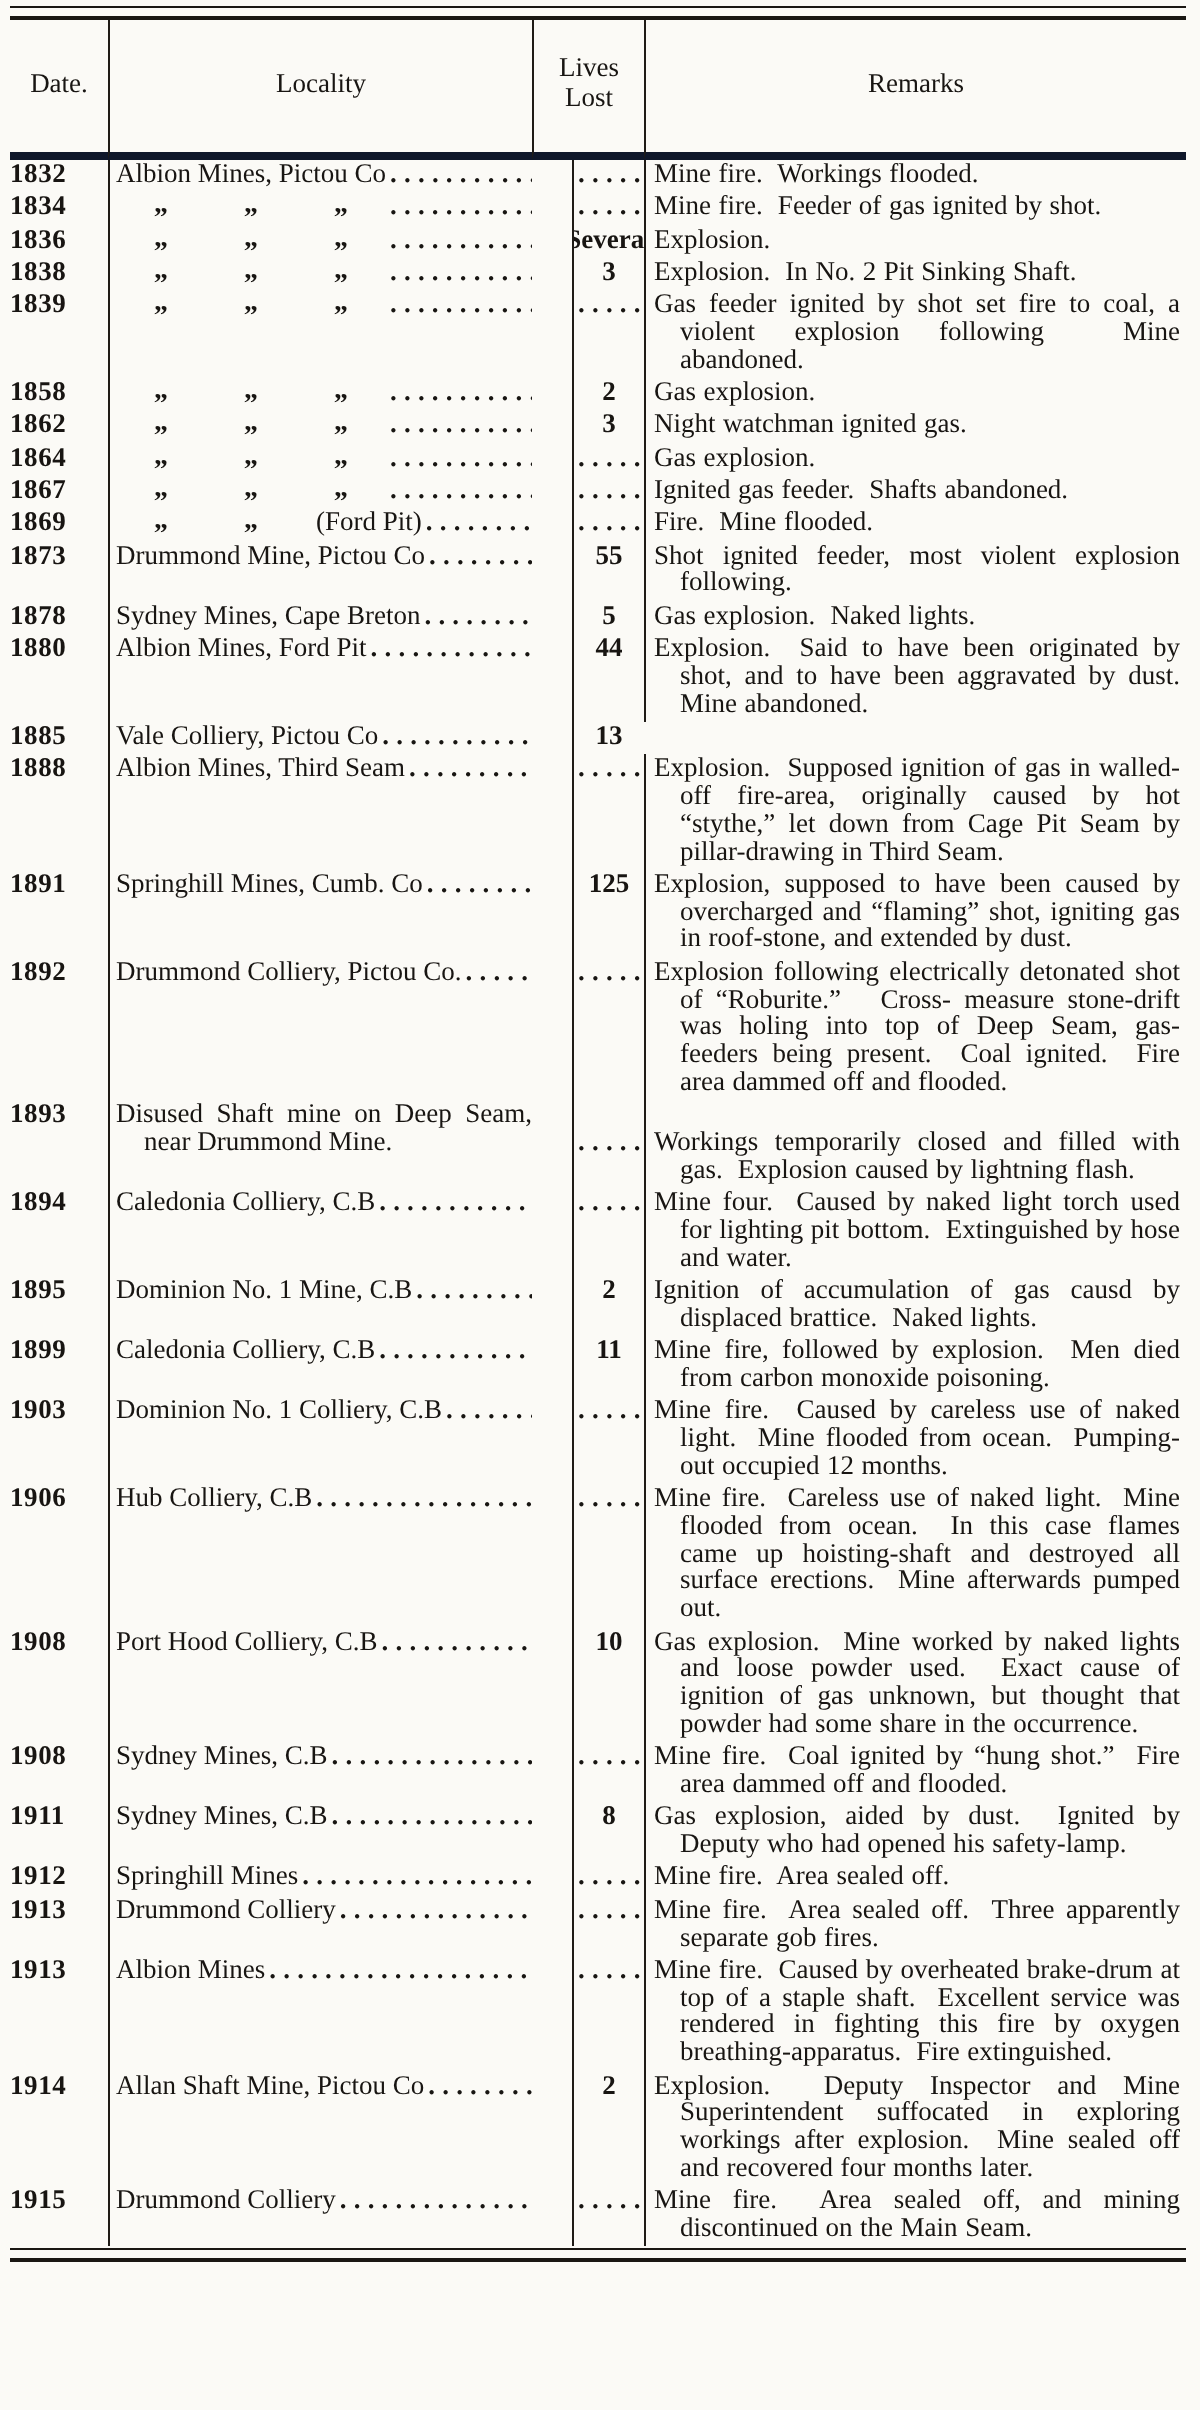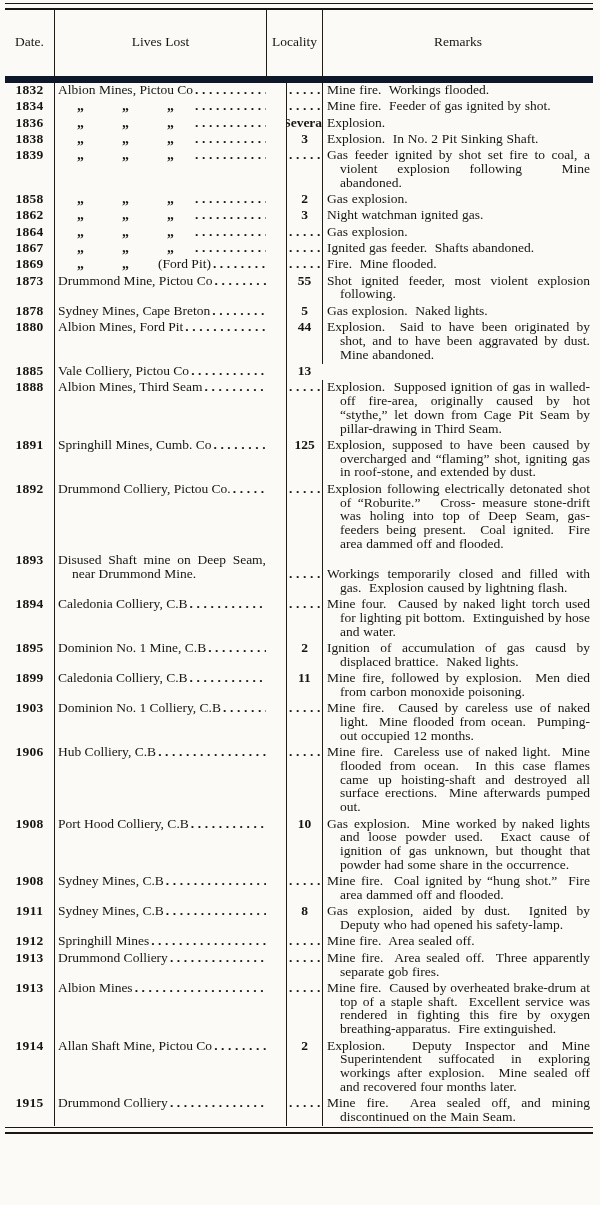--- a/index.html
+++ b/index.html
@@ -8,28 +8,28 @@
     background:#fbfaf6;color:#181512;
     font-family:"Liberation Serif","DejaVu Serif",serif;
   }
   .doc{padding:3px 7px 0 5px;}
   .rule-double{height:4px;border-top:1px solid #1a1713;border-bottom:2.5px solid #1a1713;}
   .rule-double.bottom{margin-top:1px;}
   .grid{display:grid;grid-template-columns:49px 212px 56px 1fr;}
   .bl{border-left:1.6px solid #1f1b16;}
   
   .header-row .cell{
-    border-bottom:7px solid #0f172a;
+    border-bottom:4px solid #0f172a;
     display:flex;align-items:center;justify-content:center;
     text-align:center;min-height:58px;
     font-size:13.5px;line-height:15px;padding:2px 2px 6px 2px;
   }
   
   .row .cell{font-size:13.5px;line-height:13.8px;padding-bottom:2.5px;}
-  .date{text-align:center;font-weight:bold;letter-spacing:0.3px;}
+  .date{text-align:left;font-weight:bold;letter-spacing:0.3px;}
   .loc{overflow:hidden;}
   .loc-inner{display:flex;align-items:center;width:100%;padding-left:3px;box-sizing:border-box;}
   .loc-text{white-space:pre-wrap;text-align:justify;padding-left:14px;text-indent:-14px;}
   .loc-text.after-ditto{margin-left:10px;padding-left:0;text-indent:0;}
   .ditto{display:inline-block;flex:0 0 45px;width:45px;text-align:center;font-weight:bold;font-size:14px;}
   .dotfill{flex:1 1 10px;overflow:hidden;white-space:nowrap;min-width:10px;}
   .dotfill::after{content:"......................................";letter-spacing:3.6px;font-weight:bold;margin-left:2px;}
   .lives{display:flex;align-items:flex-start;justify-content:center;font-weight:bold;overflow:hidden;margin-left:20px;}
   .lives .dotfill{width:100%;}
   .rem{overflow:hidden;}
@@ -37,22 +37,22 @@
   .row.offset .lives,.row.offset .rem{padding-top:13.8px;}
 </style>
 </head>
 <body>
 
 <div class="doc">
   <div class="rule-double top"></div>
 
   <div class="grid header-row">
     <div class="cell">Date.</div>
+    <div class="cell bl">Locality</div>
     <div class="cell bl">Lives Lost</div>
-    <div class="cell bl">Locality</div>
     <div class="cell bl">Remarks</div>
   </div>
 
   <div id="tbody">
   <div class="grid row">
     <div class="cell date">1832</div>
     <div class="cell loc bl">
       <span class="loc-inner">
             <span class="loc-text">Albion Mines, Pictou Co</span>
             <span class="dotfill"></span>

